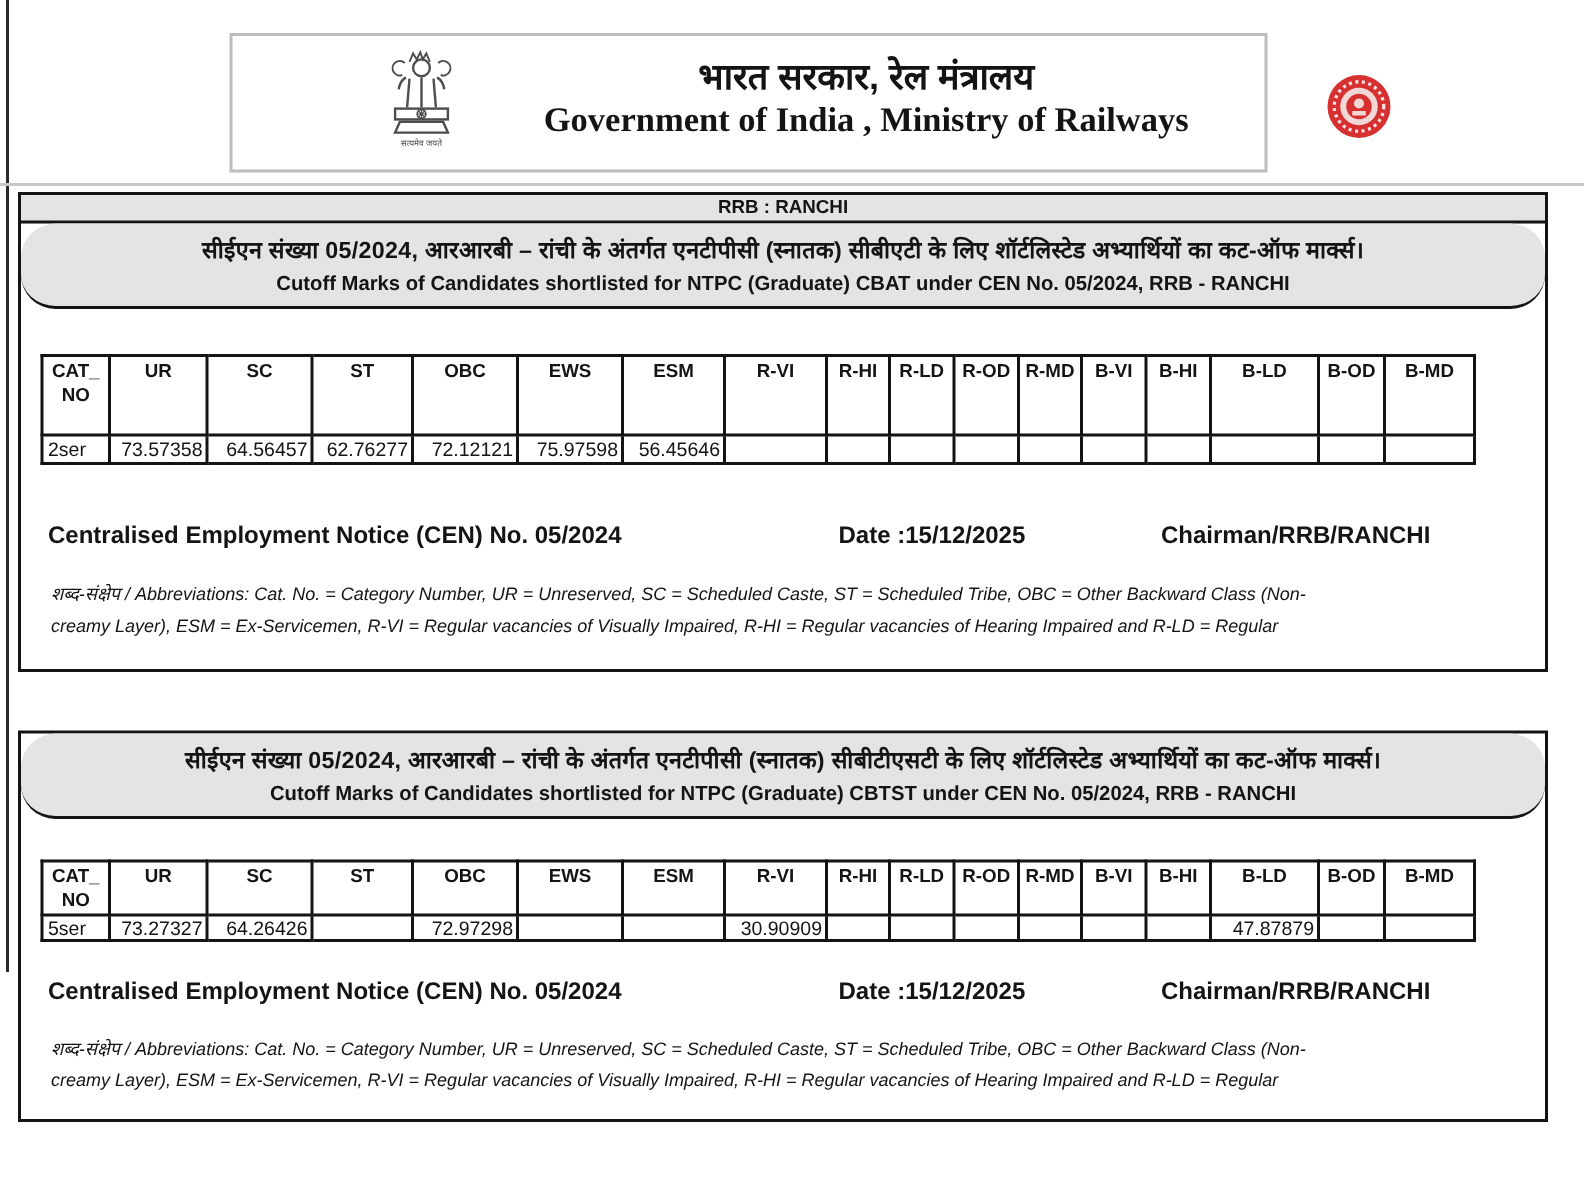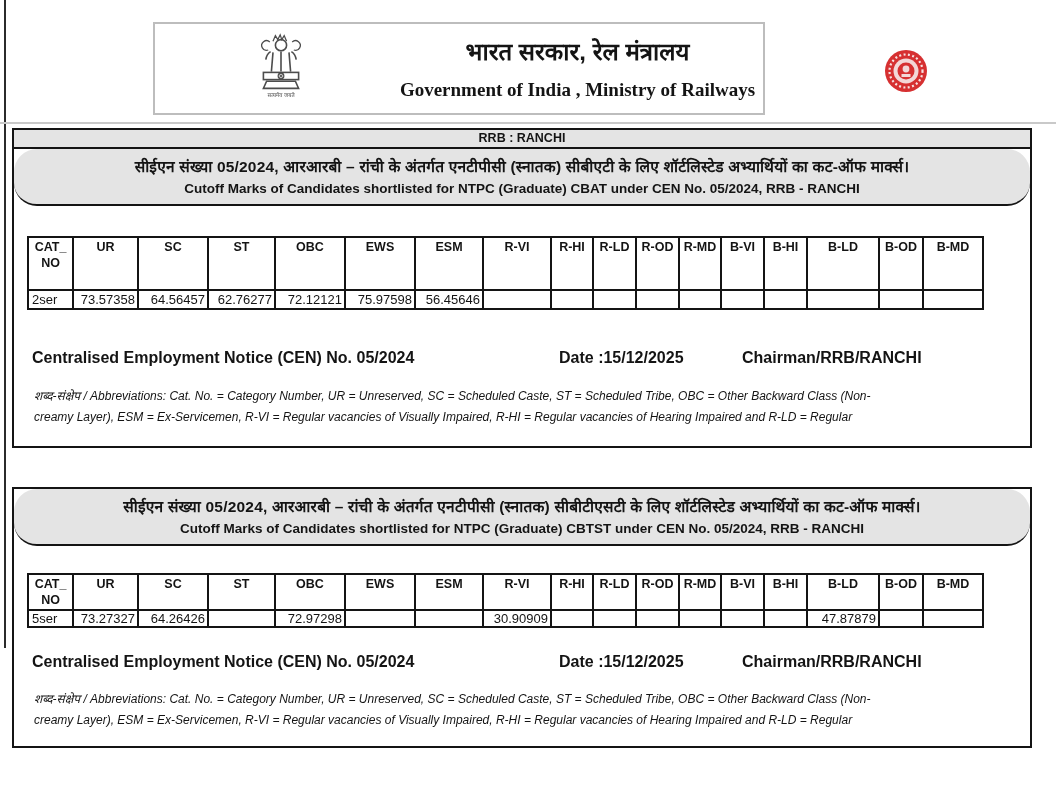--- a/index.html
+++ b/index.html
@@ -4,26 +4,26 @@
 <style>
   html,body{margin:0;padding:0;background:#fff;}
   #canvas{position:relative;width:1056px;height:800px;background:#ffffff;overflow:hidden;
           font-family:"Liberation Sans","DejaVu Sans",sans-serif;color:#141414;}
 
   
   .edge-line{position:absolute;left:4px;top:0;width:2px;height:648px;background:#2b2b2b;}
   .hdr-divider{position:absolute;left:0;top:122px;width:1056px;height:2px;background:#c9c9c9;}
 
   
-  .hdr-box{position:absolute;left:153px;top:22px;width:612px;height:93px;box-sizing:border-box;
+  .hdr-box{position:absolute;left:153px;top:22px;width:692px;height:93px;box-sizing:border-box;
            border:2px solid #bdbdbd;background:#fff;}
   .emblem{position:absolute;left:100px;top:6px;width:52px;height:80px;}
   .hdr-text{position:absolute;left:170px;top:14px;width:505px;text-align:center;}
   .hdr-hi{font-size:24px;font-weight:bold;line-height:1.2;}
-  .hdr-en{font-family:"Liberation Serif","DejaVu Serif",serif;font-size:19px;font-weight:bold;margin-top:12px;}
+  .hdr-en{font-family:"Liberation Serif","DejaVu Serif",serif;font-size:23px;font-weight:bold;margin-top:0;}
   .rail-logo{position:absolute;left:884px;top:49px;width:44px;height:44px;}
 
   
   .sec{position:absolute;left:12px;width:1020px;box-sizing:border-box;border:2px solid #141414;background:#fff;}
   #sec-0{top:128px;height:320px;}
   #sec-1{top:487px;height:261px;}
   .board-bar{height:17px;line-height:17px;background:#e4e4e4;border-bottom:2px solid #141414;
              text-align:center;font-weight:bold;font-size:12.5px;}
   .title-bar{background:#e4e4e4;border-bottom:2px solid #141414;text-align:center;padding:6px 6px 8px;border-radius:23px;}
   .title-hi{font-size:15.5px;font-weight:bold;letter-spacing:.2px;}
@@ -35,21 +35,21 @@
   .cutoff th{font-weight:bold;font-size:12.5px;text-align:center;vertical-align:top;
              white-space:pre-line;padding:1px 0 0;line-height:1.3;}
   .cutoff td{font-size:13px;padding:0 2px;white-space:nowrap;}
   .cutoff td.num{text-align:right;}
   .cutoff td.cat{text-align:left;padding-left:3px;}
   #table-0{top:106px;} #table-0 th{height:50px;} #table-0 td{height:17px;}
   #table-1{top:84px;}  #table-1 th{height:33px;} #table-1 td{height:14px;}
 
   
   .cen-line span{position:absolute;white-space:nowrap;font-weight:bold;font-size:16px;}
-  .cen-note{left:18px;} .cen-date{left:545px;} .cen-chair{left:728px;}
+  .cen-note{left:18px;} .cen-date{left:545px;} .cen-chair{left:760px;}
   #sec-0 .cen-line span{top:219px;}
   #sec-1 .cen-line span{top:164px;}
   .abbr{position:absolute;font-size:12px;line-height:21px;white-space:nowrap;font-style:italic;}
   #sec-0 .abbr{top:256px;left:20px;}
   #sec-1 .abbr{top:200px;left:20px;}
   .abbr .l2{}
 </style>
 </head>
 <body>
 

